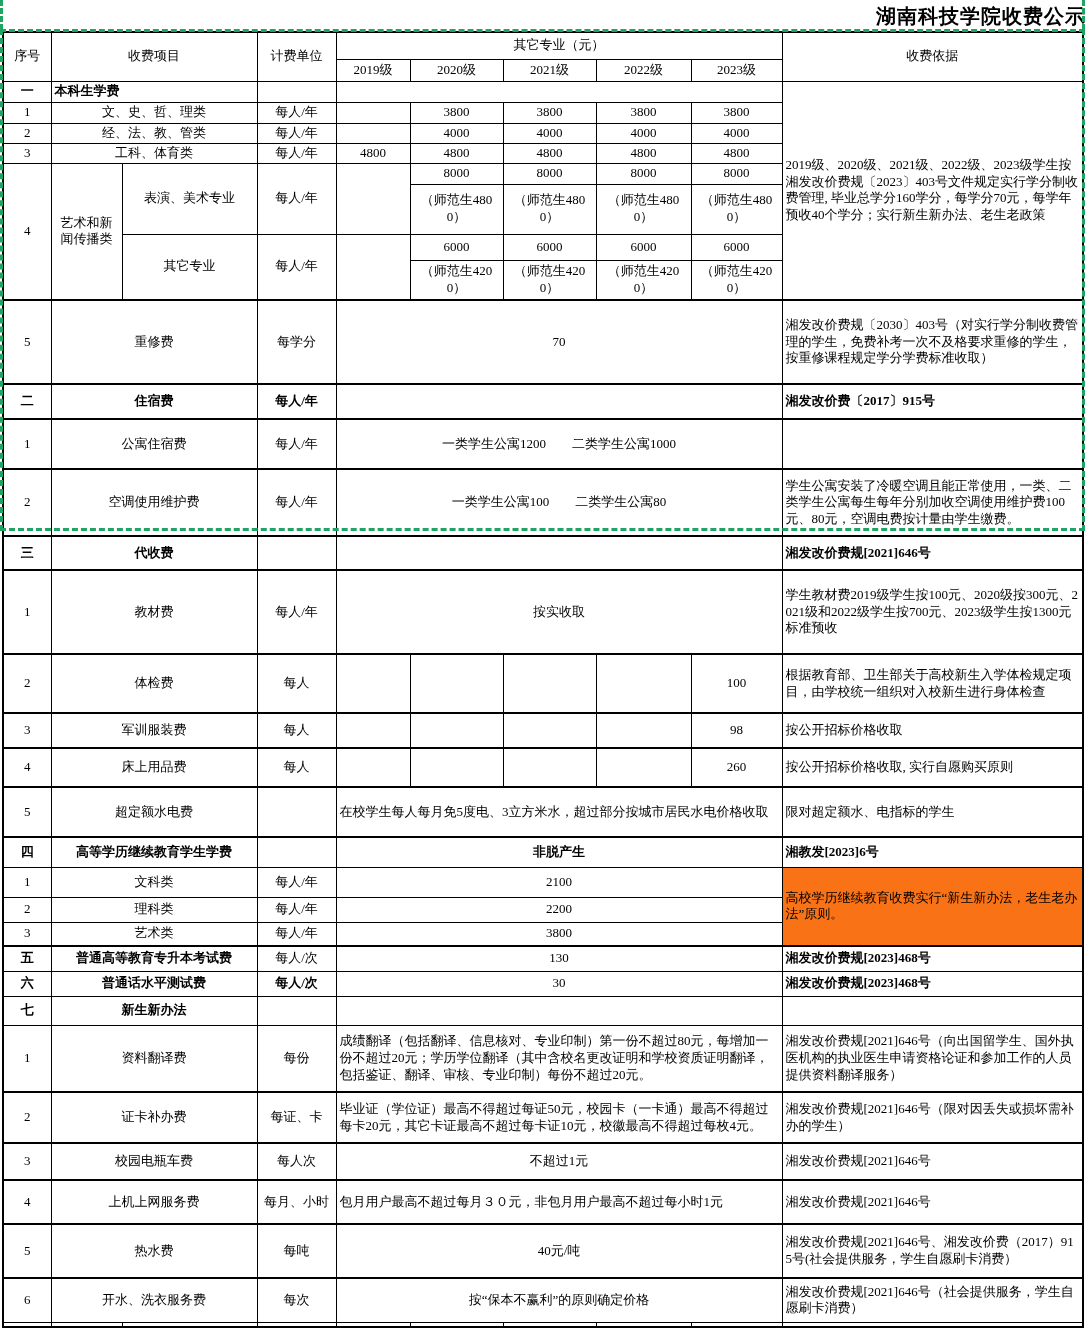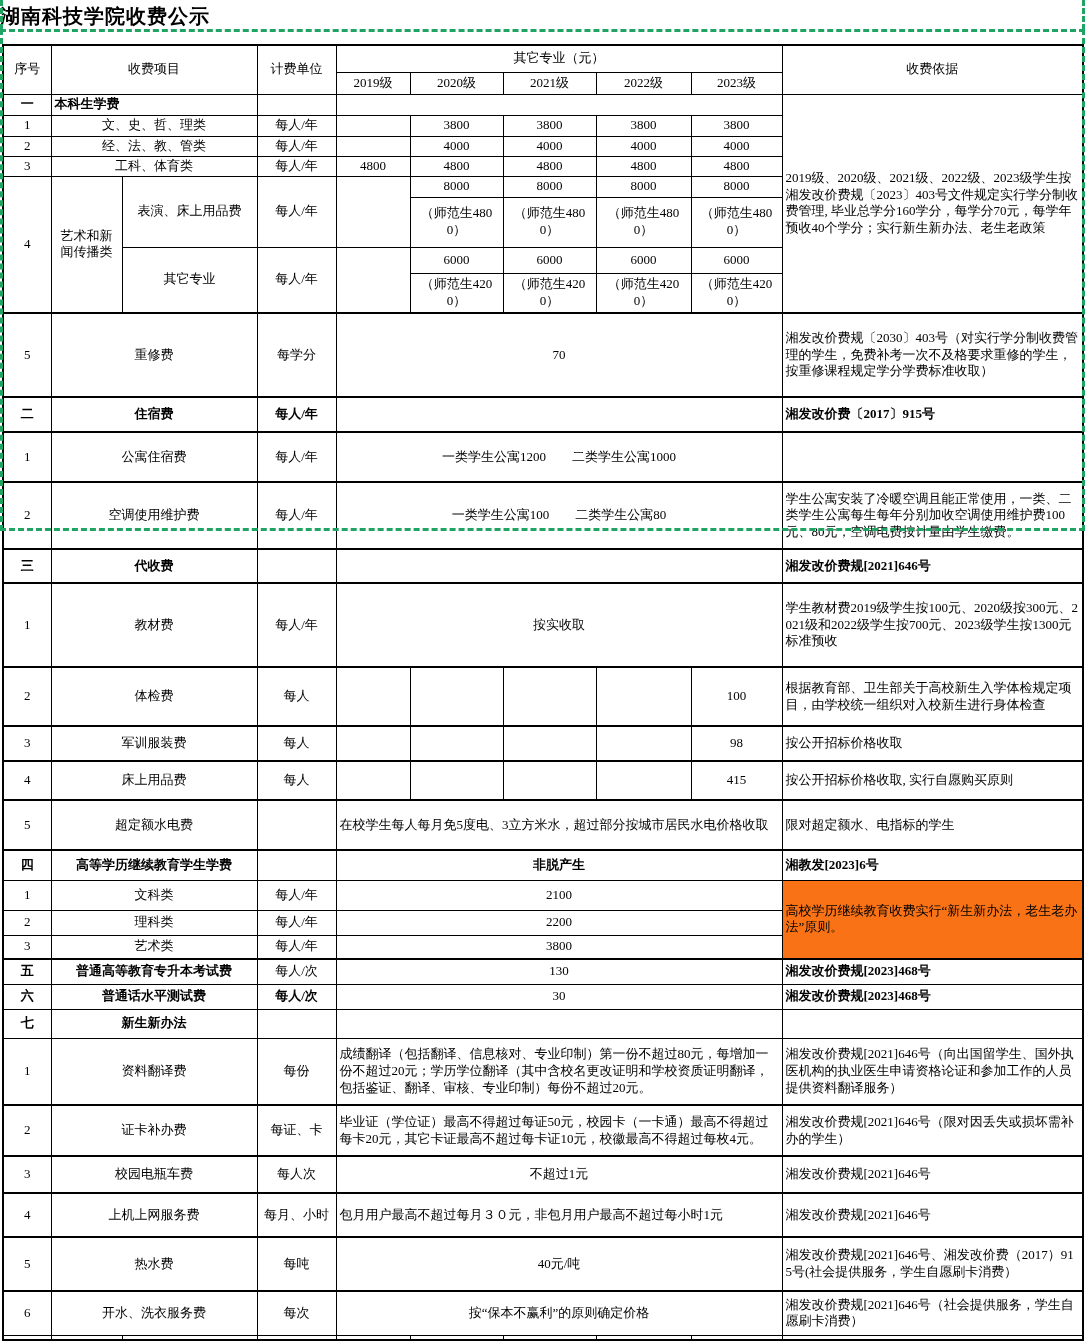--- a/index.html
+++ b/index.html
@@ -1,25 +1,25 @@
 <!DOCTYPE html>
 <html><head>
 <meta charset="utf-8">
 <style>
   html,body{margin:0;padding:0;}
   body{
     width:1086px;height:1342px;background:#ffffff;position:relative;
     font-family:"Liberation Serif","DejaVu Serif",serif;color:#000;
   }
   .title{
-    position:absolute;top:3px;left:0;width:100%;text-align:left;
+    position:absolute;top:3px;left:0;width:100%;text-align:right;
     font-size:20px;font-weight:bold;letter-spacing:1px;
   }
   table{
-    position:absolute;top:44px;left:2px;width:1081px;
+    position:absolute;top:31px;left:2px;width:1081px;
     border-collapse:collapse;table-layout:fixed;border:2px solid #000;
     background:#fff;
   }
   td{
     border:1px solid #000;font-size:13px;line-height:1.28;
     text-align:center;vertical-align:middle;padding:1px 3px;
     overflow:hidden;word-break:break-all;
   }
   .l{text-align:left;}
   .b{font-weight:bold;}
@@ -109,21 +109,21 @@
     <td>每人/年</td>
     <td>4800</td>
     <td>4800</td>
     <td>4800</td>
     <td>4800</td>
     <td>4800</td>
   </tr>
   <tr style="height:21px">
     <td rowspan="4">4</td>
     <td rowspan="4">艺术和新闻传播类</td>
-    <td rowspan="2">表演、床上用品费</td>
+    <td rowspan="2">表演、美术专业</td>
     <td rowspan="2">每人/年</td>
     <td rowspan="2"></td>
     <td>8000</td>
     <td>8000</td>
     <td>8000</td>
     <td>8000</td>
   </tr>
   <tr style="height:50px">
     <td>（师范生4800）</td>
     <td>（师范生4800）</td>
@@ -212,21 +212,21 @@
     <td class="l">按公开招标价格收取</td>
   </tr>
   <tr class="t2" style="height:39px">
     <td>4</td>
     <td colspan="2">床上用品费</td>
     <td>每人</td>
     <td></td>
     <td></td>
     <td></td>
     <td></td>
-    <td>415</td>
+    <td>260</td>
     <td class="l">按公开招标价格收取, 实行自愿购买原则</td>
   </tr>
   <tr class="t2" style="height:50px">
     <td>5</td>
     <td colspan="2">超定额水电费</td>
     <td></td>
     <td colspan="5" class="l">在校学生每人每月免5度电、3立方米水，超过部分按城市居民水电价格收取</td>
     <td class="l">限对超定额水、电指标的学生</td>
   </tr>
 

